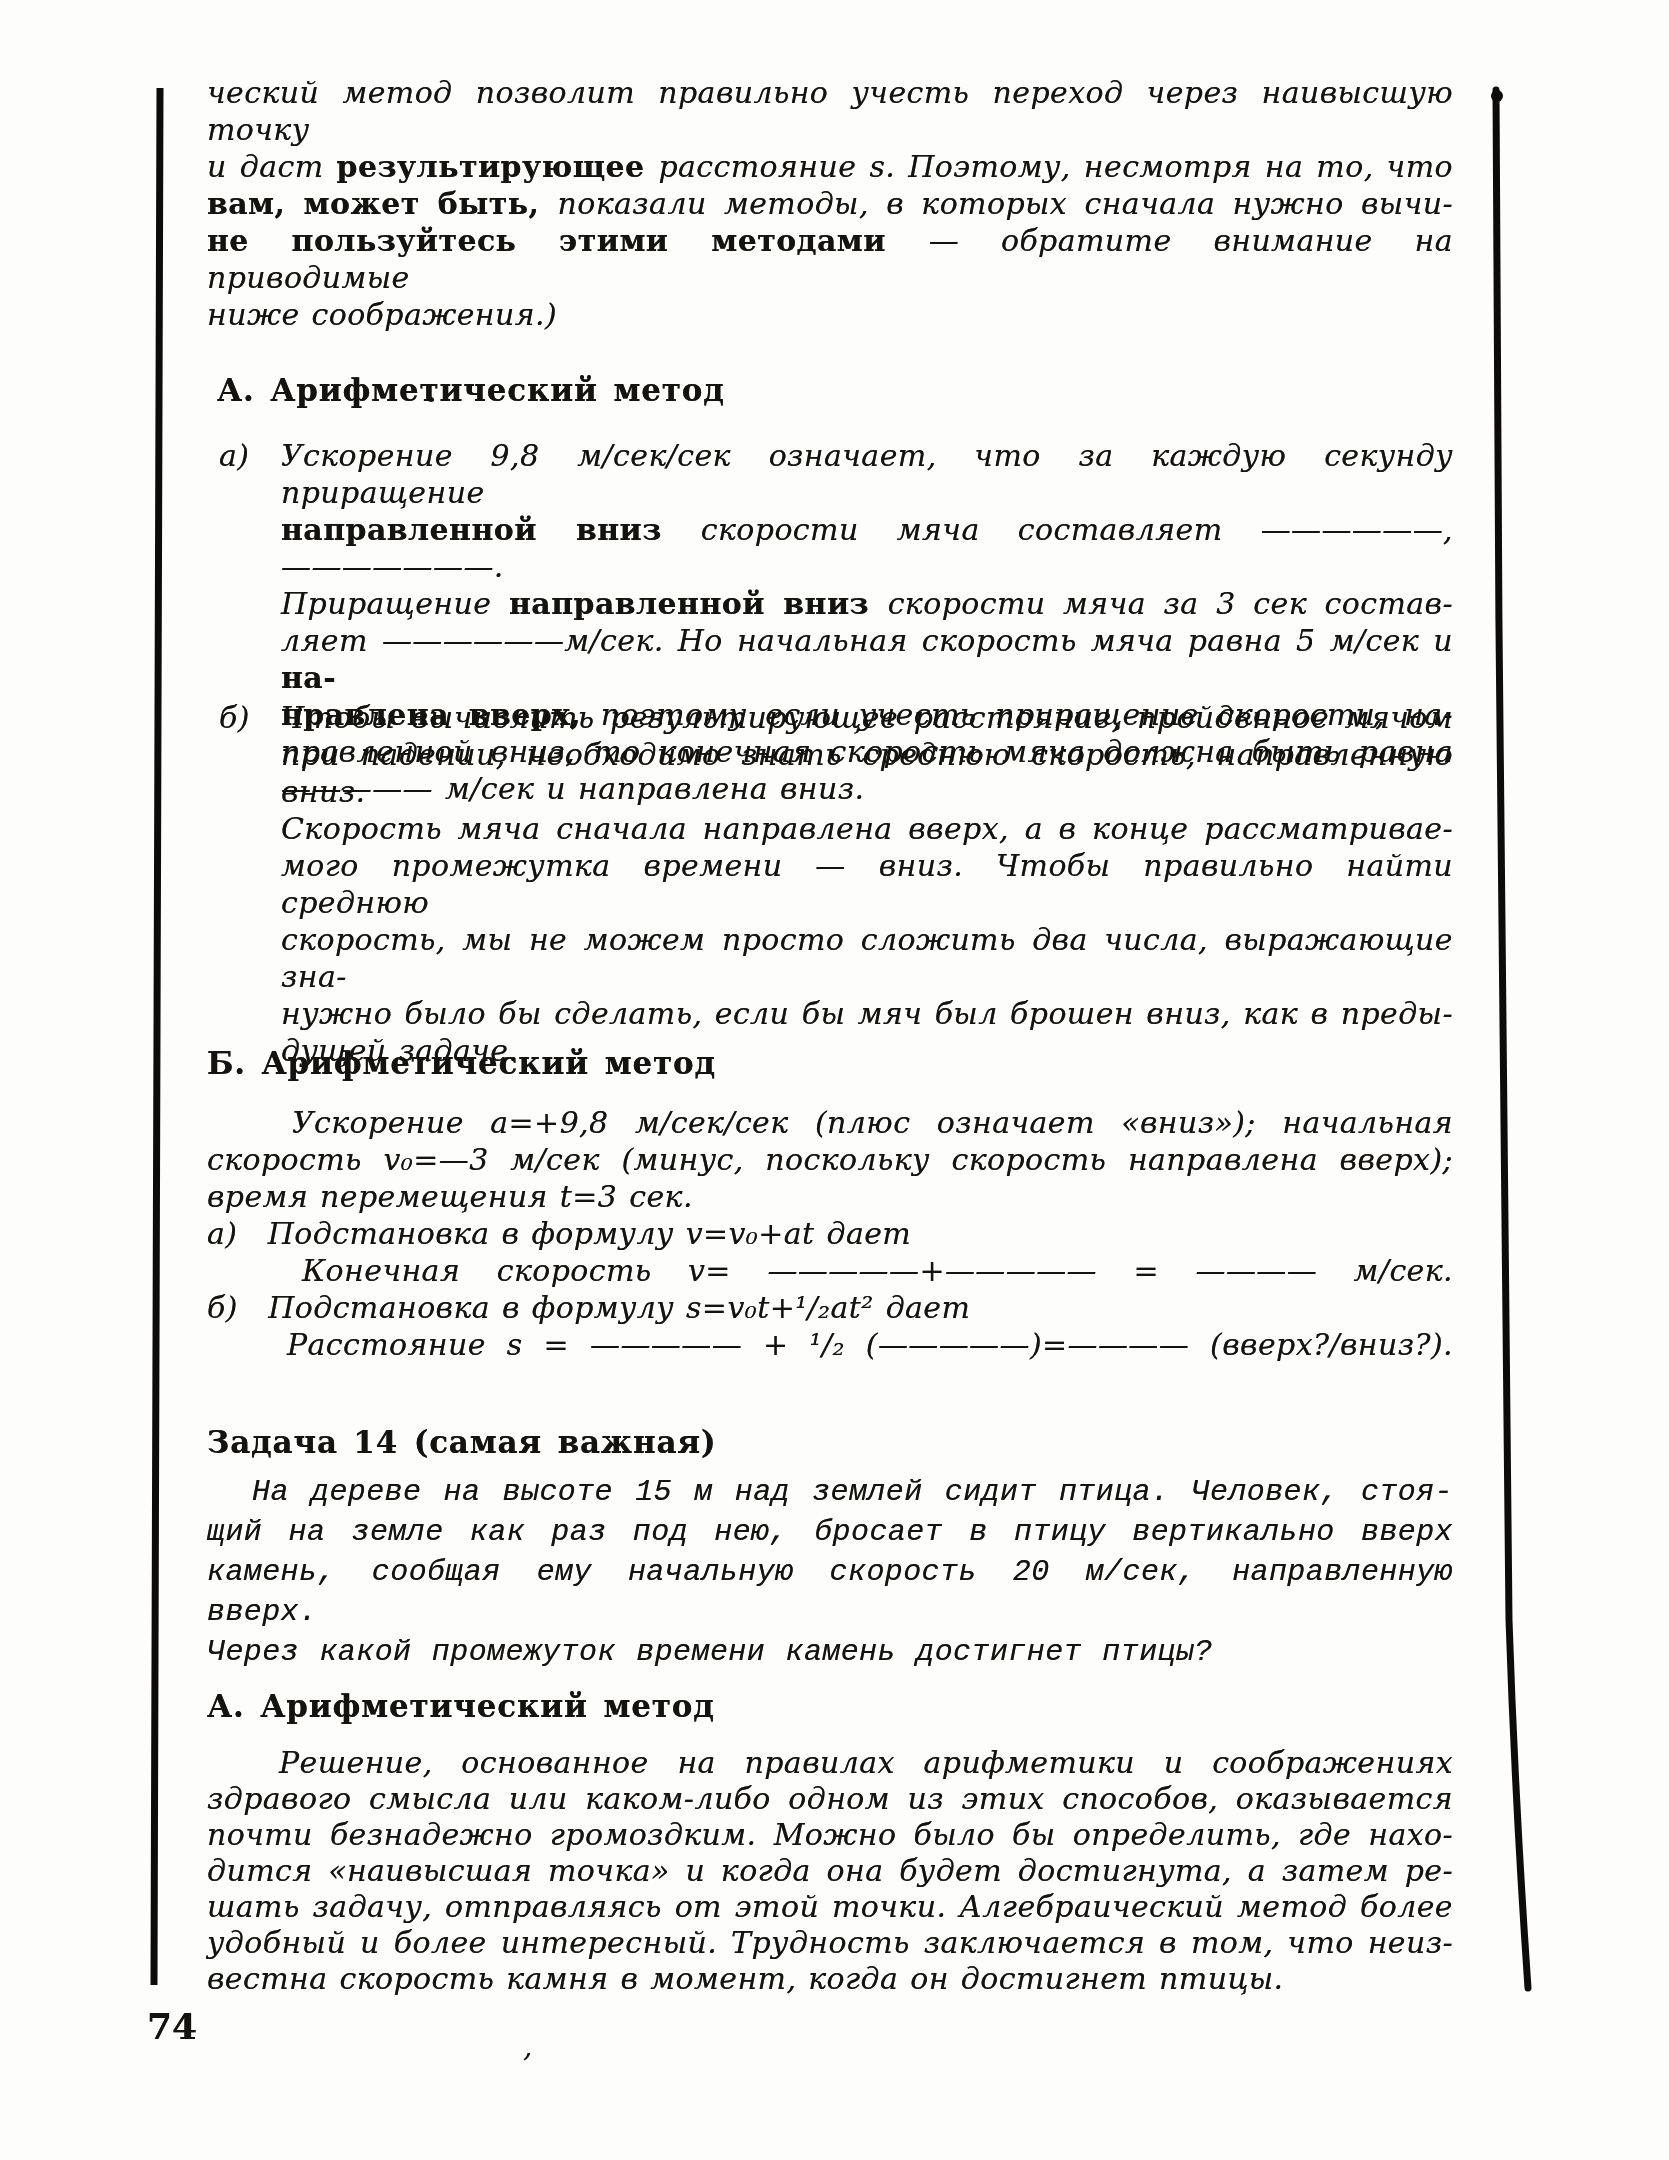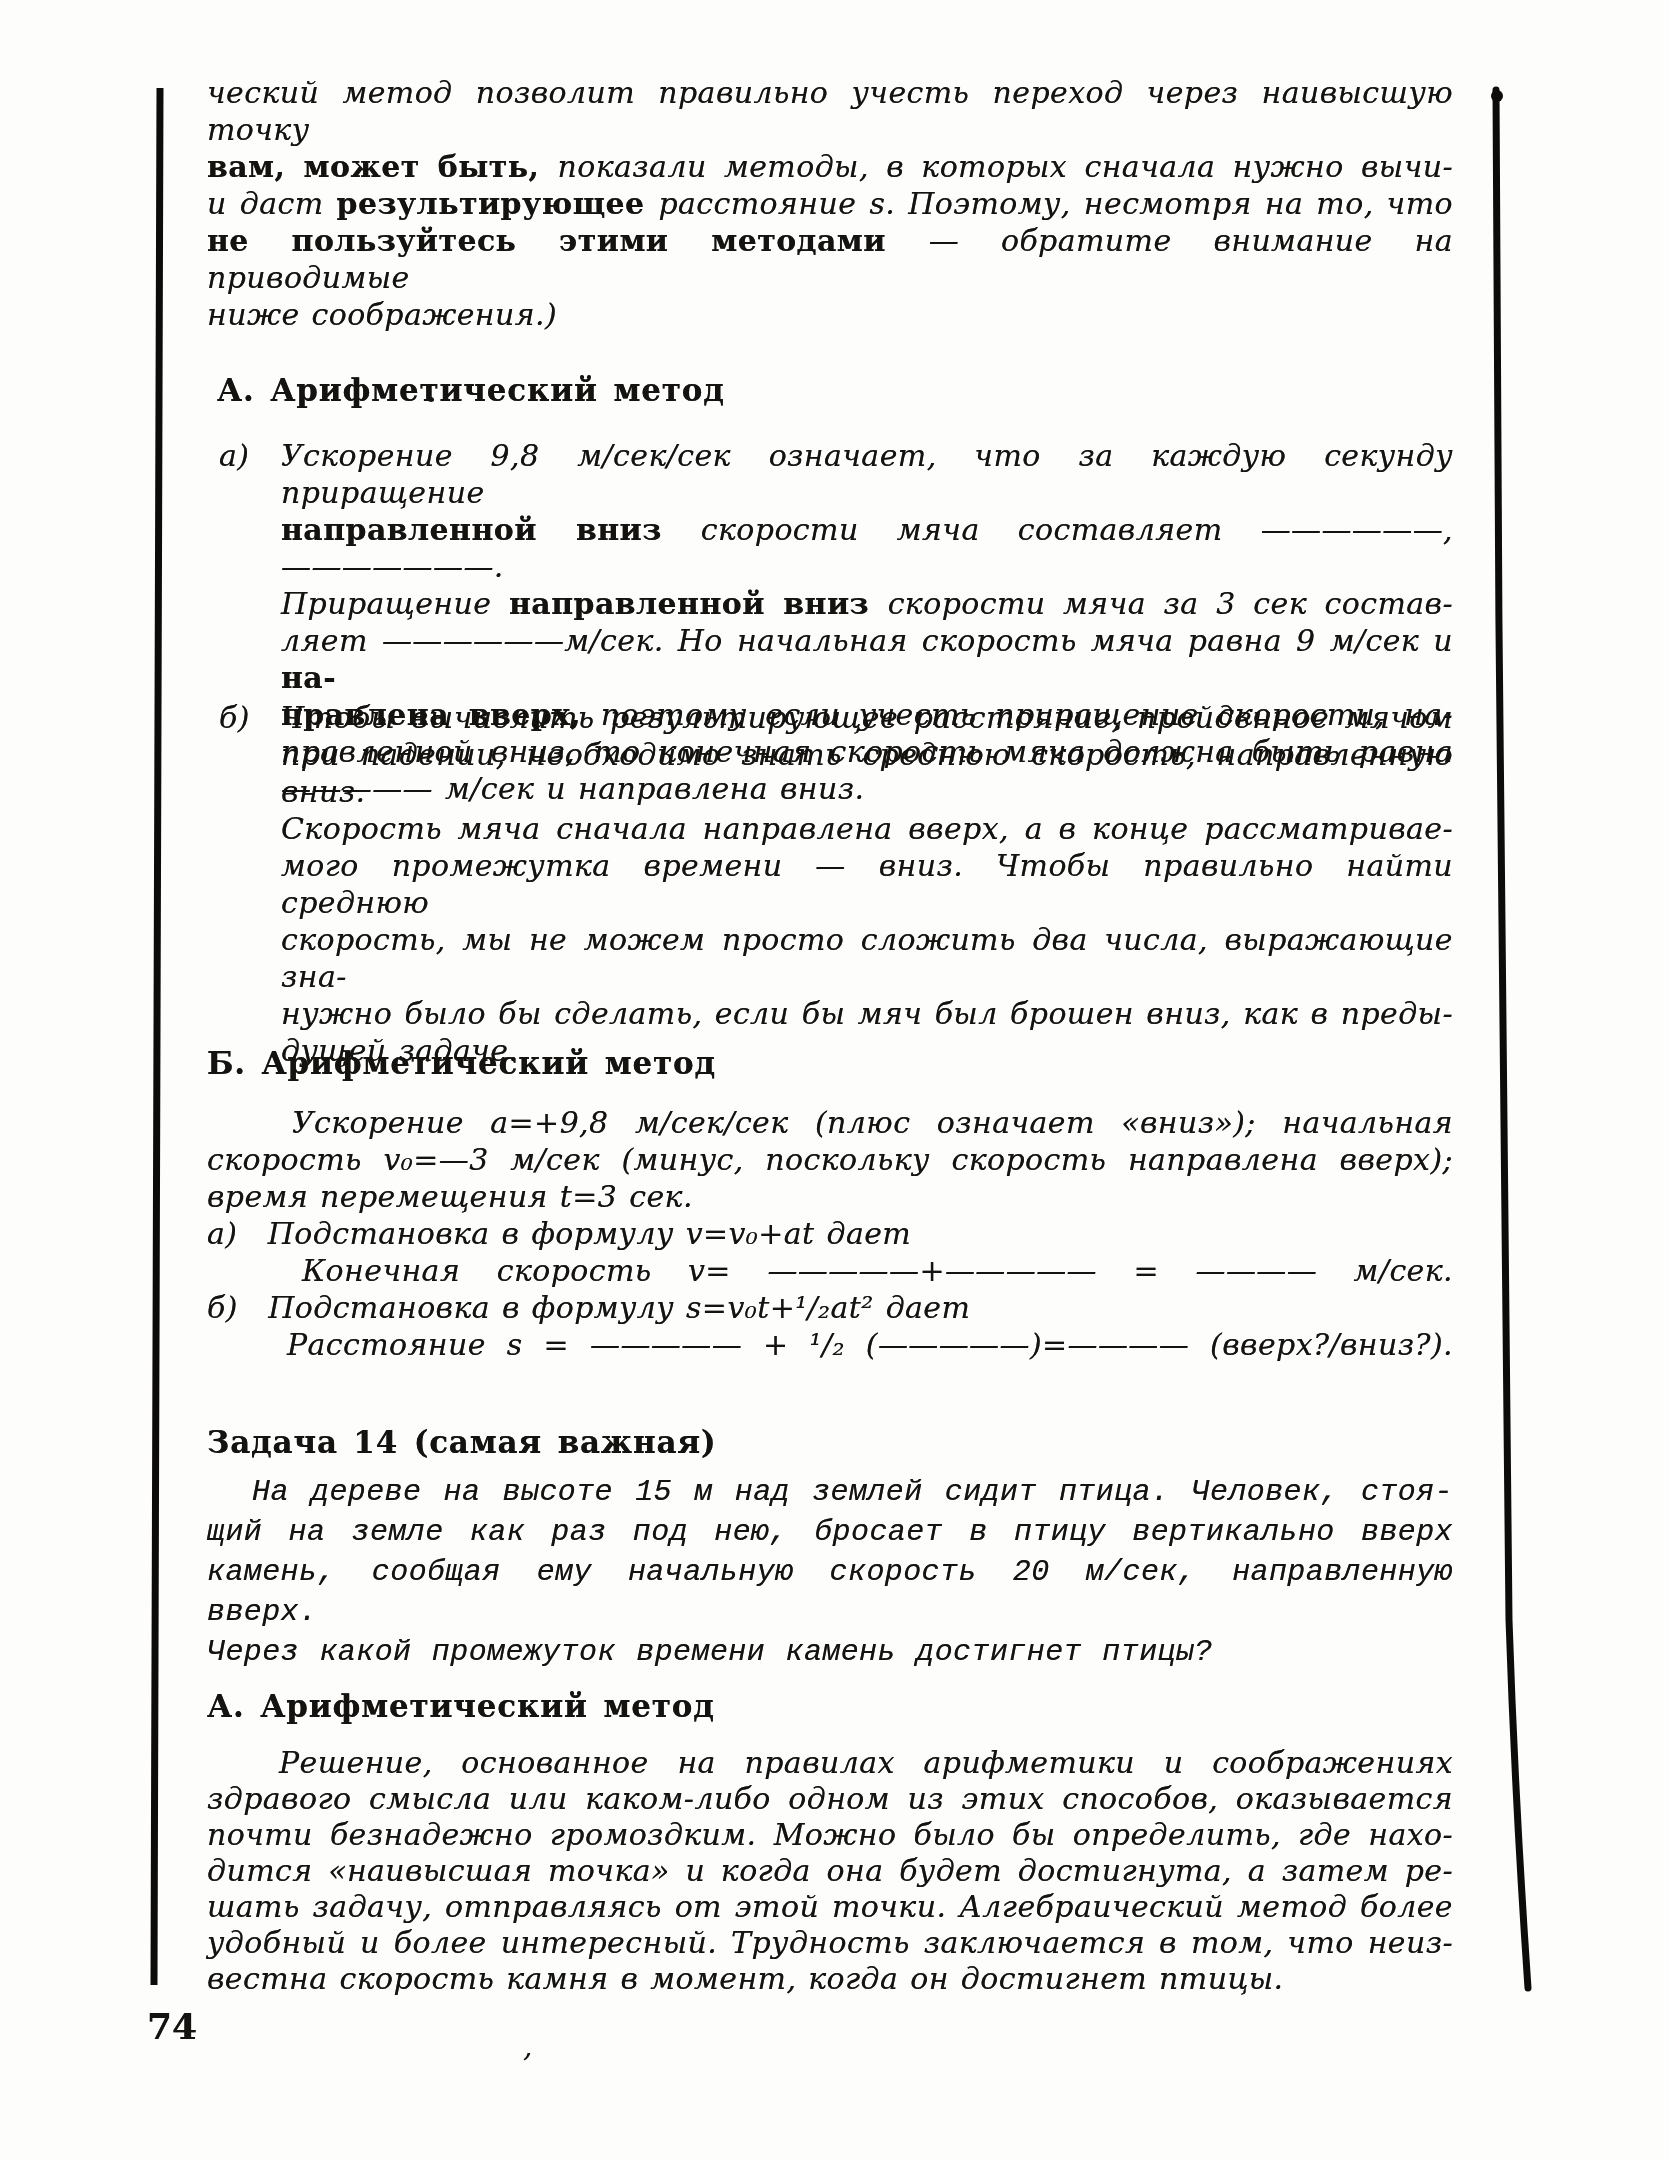--- a/index.html
+++ b/index.html
@@ -53,35 +53,35 @@
     <path d="M1496 90 C1499 600 1501 1200 1509 1620 C1515 1800 1524 1930 1528 1988" stroke="#0d0c0a" stroke-width="7" fill="none" stroke-linecap="round"></path>
     <circle cx="1497" cy="96" r="6" fill="#0d0c0a"></circle>
   </svg>
 
   <div class="speck"></div>
 
   <div class="col">
 
     <div class="para b1">
         <div class="tline just"><span class="ita">ческий метод позволит правильно учесть переход через наивысшую точку</span></div>
+        <div class="tline just"><span class="ita">и даст </span><span class="rom">результирующее </span><span class="ita">расстояние s. Поэтому, несмотря на то, что</span></div>
         <div class="tline just"><span class="rom">вам, может быть, </span><span class="ita">показали методы, в которых сначала нужно вычи-</span></div>
-        <div class="tline just"><span class="ita">и даст </span><span class="rom">результирующее </span><span class="ita">расстояние s. Поэтому, несмотря на то, что</span></div>
         <div class="tline just"><span class="rom">не пользуйтесь этими методами </span><span class="ita">— обратите внимание на приводимые</span></div>
         <div class="tline"><span class="ita">ниже соображения.)</span></div>
       </div>
 
     <h2 class="hd hd1">А. Арифметический метод</h2>
 
     <div class="para ba li">
       <span class="marker">а)</span>
       <div class="li-body">
           <div class="tline just"><span class="ita">Ускорение 9,8 м/сек/сек означает, что за каждую секунду приращение</span></div>
           <div class="tline just"><span class="rom">направленной вниз </span><span class="ita">скорости мяча составляет ——————, ———————.</span></div>
           <div class="tline just"><span class="ita">Приращение </span><span class="rom">направленной вниз </span><span class="ita">скорости мяча за 3 сек состав-</span></div>
-          <div class="tline just"><span class="ita">ляет ——————м/сек. Но начальная скорость мяча равна 9 м/сек и </span><span class="rom">на-</span></div>
+          <div class="tline just"><span class="ita">ляет ——————м/сек. Но начальная скорость мяча равна 5 м/сек и </span><span class="rom">на-</span></div>
           <div class="tline just"><span class="rom">правлена вверх, </span><span class="ita">поэтому если учесть приращение скорости, на-</span></div>
           <div class="tline just"><span class="ita">правленной вниз, то конечная скорость мяча должна быть равна</span></div>
           <div class="tline"><span class="ita">————— м/сек и направлена вниз.</span></div>
         </div>
     </div>
 
     <div class="para bb li">
       <span class="marker">б)</span>
       <div class="li-body">
           <div class="tline just"><span class="ita">Чтобы вычислить результирующее расстояние, пройденное мячом</span></div>

